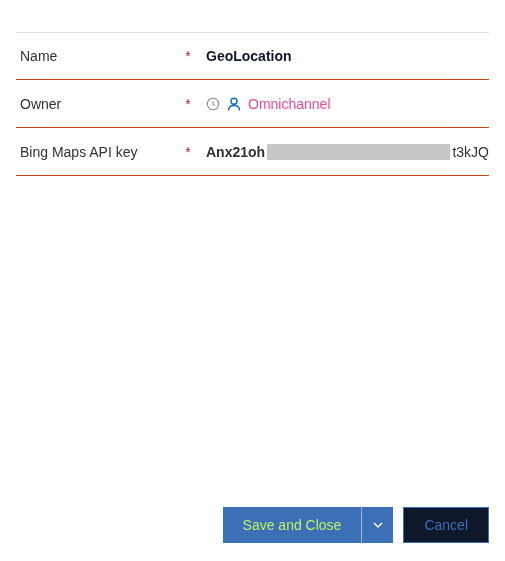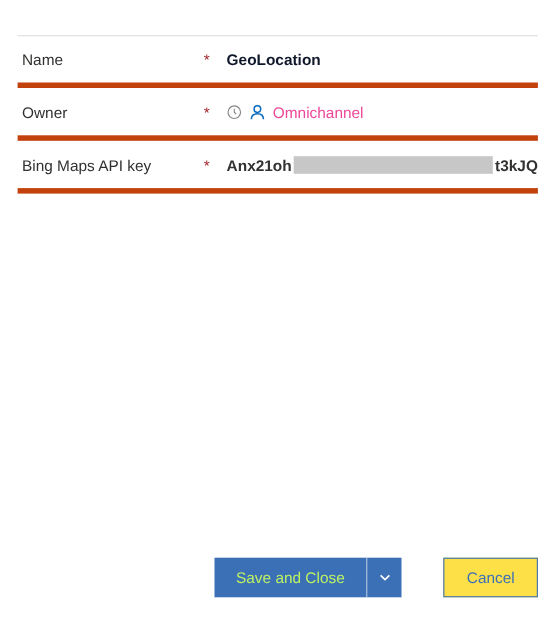--- a/index.html
+++ b/index.html
@@ -36,21 +36,21 @@
     cursor: pointer;
     color: #605e5c;
   }
   .close-btn svg { width: 14px; height: 14px; }
   .form {
     margin-top: 24px;
   }
   .row {
     display: flex;
     align-items: center;
-    border-bottom: 5px solid #c2410c;
+    border-bottom: 1px solid #c2410c;
     min-height: 48px;
     padding: 6px 0;
   }
   .row:first-child {
     border-top: 1px solid #e1dfdd;
   }
   .label-col {
     width: 164px;
     display: flex;
     align-items: center;
@@ -105,21 +105,21 @@
     font-weight: 600;
     white-space: nowrap;
   }
   .api-mask {
     flex: 1;
     height: 16px;
     background: #c7c7c7;
     margin: 0 2px;
   }
   .api-post {
-    font-weight: 700;
+    font-weight: 400;
     white-space: nowrap;
   }
   .footer {
     position: absolute;
     bottom: 18px;
     right: 16px;
     display: flex;
     align-items: stretch;
     gap: 10px;
   }
@@ -144,28 +144,27 @@
     border: none;
     border-left: 1px solid rgba(255,255,255,0.5);
     width: 32px;
     cursor: pointer;
     display: flex;
     align-items: center;
     justify-content: center;
   }
   .btn-primary-split svg { width: 12px; height: 12px; }
   .btn-secondary {
-    background: #fde047;
+    background: #0f172a;
     color: #3b6fb6;
     border: 1px solid #3b6fb6;
     padding: 0 20px;
     font-size: 14px;
     height: 36px;
     cursor: pointer;
-    margin-left: 28px;
   }
 </style>
 </head>
 <body>
 
 <div class="panel">
 
 
   <div class="form">
 

